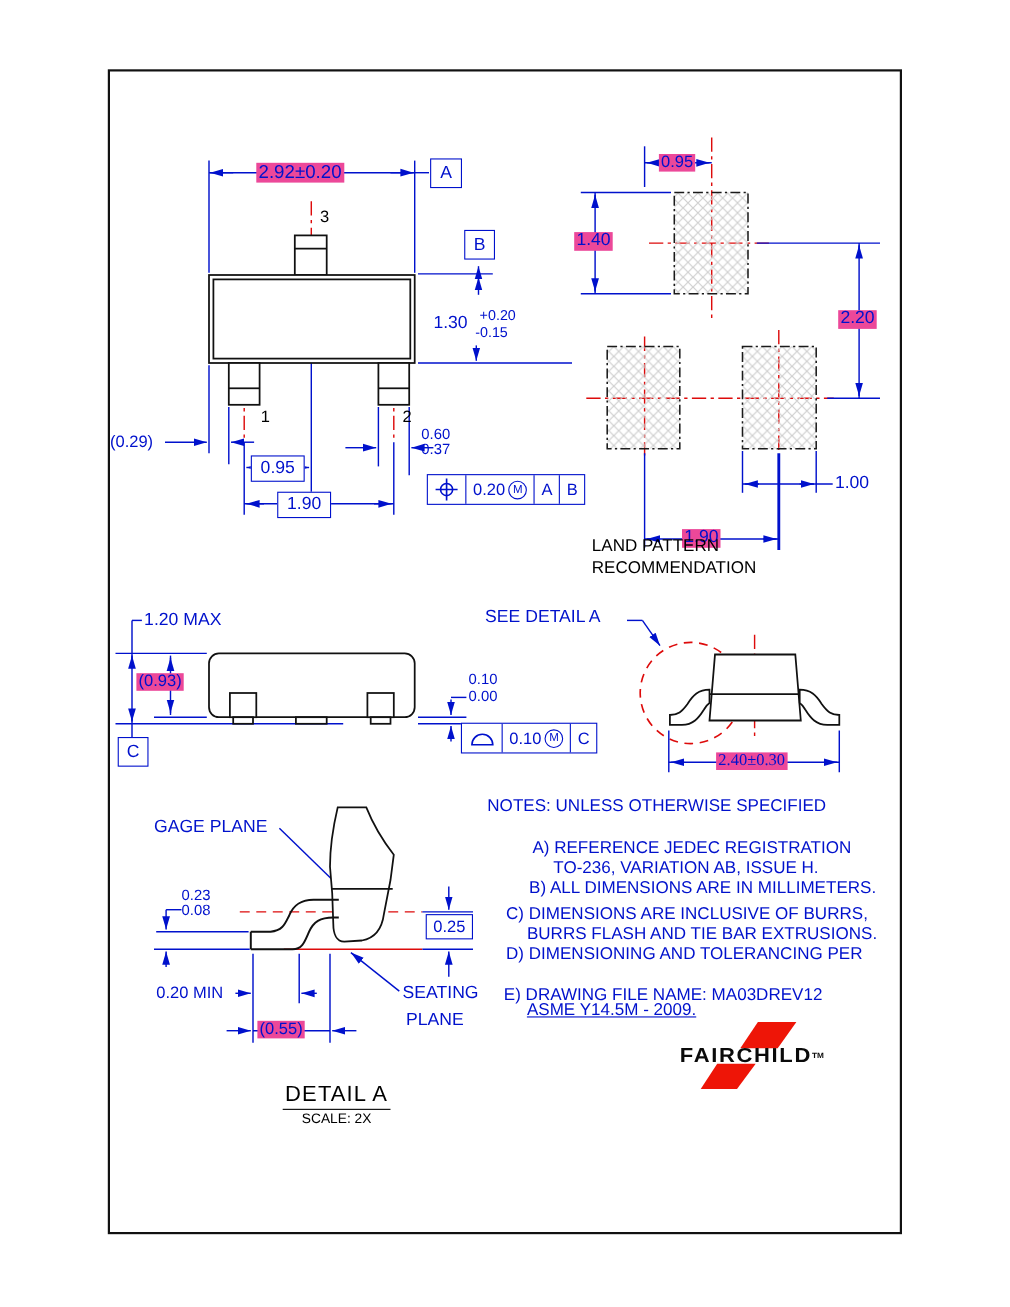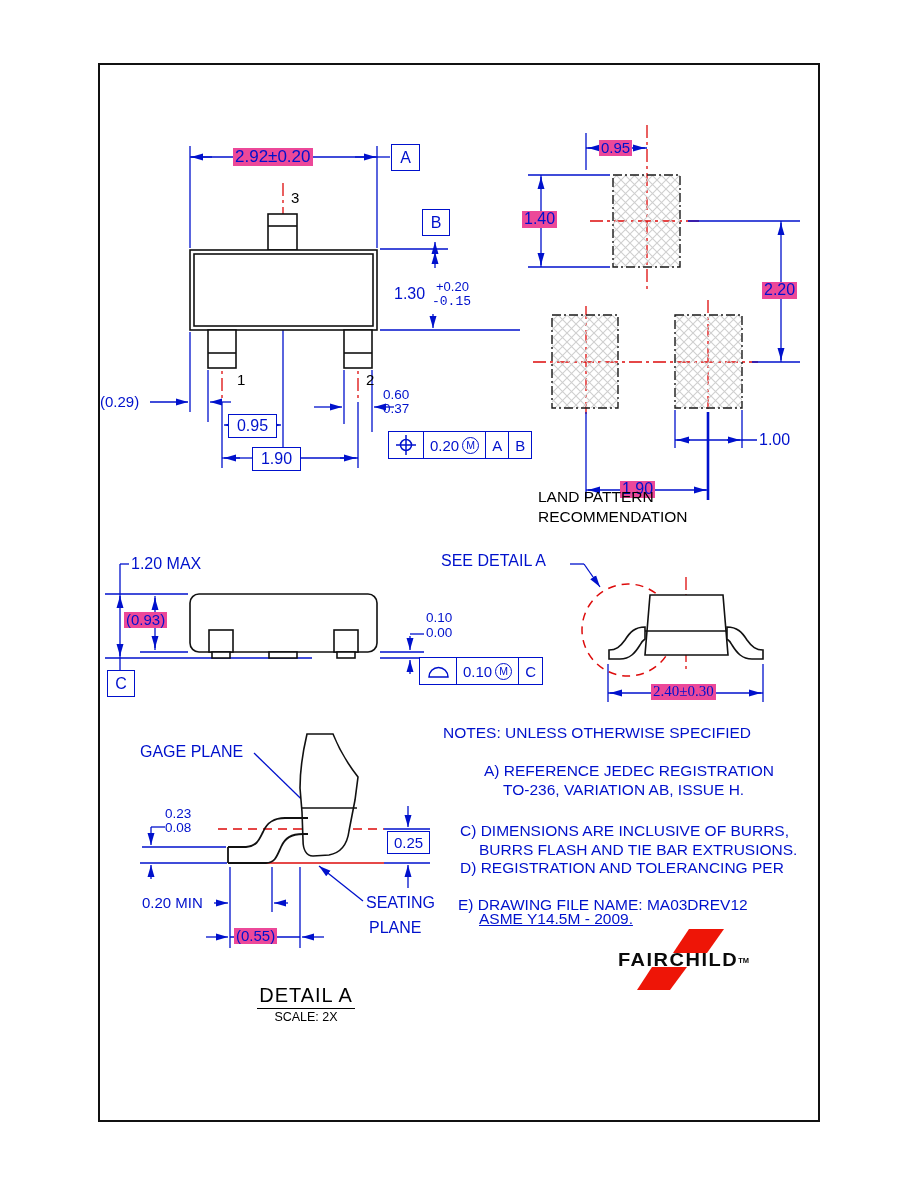--- a/index.html
+++ b/index.html
@@ -213,21 +213,21 @@
   </svg>
 
   <span class="t bgw" style="left:233px;top:148px;font-size:17px;">2.92±0.20</span>
   <div class="bx" style="left:391px;top:144px;width:27px;height:25px;">A</div>
   <div class="bx" style="left:422px;top:209px;width:26px;height:25px;">B</div>
   <span class="t blk" style="left:291px;top:190px;font-size:15px;">3</span>
   <span class="t blk" style="left:237px;top:372px;font-size:15px;">1</span>
   <span class="t blk" style="left:366px;top:372px;font-size:15px;">2</span>
   <span class="t" style="left:394px;top:286px;">1.30</span>
   <span class="t sm" style="left:436px;top:280px;">+0.20</span>
-  <span class="t sm" style="left:432px;top:295px;font-family:Liberation Mono, monospace;">-0.15</span>
+  <span class="t sm" style="left:432px;top:295px;">-0.15</span>
   <span class="t" style="left:100px;top:394px;font-size:15px;">(0.29)</span>
   <div class="bx" style="left:228px;top:414px;width:47px;height:22px;">0.95</div>
   <div class="bx" style="left:252px;top:447px;width:47px;height:22px;">1.90</div>
   <span class="t xs" style="left:383px;top:388px;">0.60</span>
   <span class="t xs" style="left:383px;top:402px;">0.37</span>
 
   <div class="fcf" style="left:388px;top:431px;height:26px;">
     <span class="cell">
       <svg width="22" height="22" viewBox="0 0 22 22">
           <g stroke="#0011cc" stroke-width="1.5" fill="none">
@@ -273,23 +273,24 @@
       </span>
     <span class="cell">C</span>
   </div>
 
   <span class="t" style="left:441px;top:553px;">SEE DETAIL A</span>
   <span class="t bgw" style="left:651px;top:684px;font-size:15px;font-family:Liberation Serif, serif;">2.40±0.30</span>
 
   <span class="note" style="left:443px;top:724px;">NOTES: UNLESS OTHERWISE SPECIFIED</span>
   <span class="note" style="left:484px;top:762px;">A)  REFERENCE JEDEC REGISTRATION</span>
   <span class="note" style="left:503px;top:781px;">TO-236, VARIATION AB, ISSUE H.</span>
+  <span class="note" style="left:481px;top:799px;">B)  ALL DIMENSIONS ARE IN MILLIMETERS.</span>
   <span class="note" style="left:460px;top:822px;">C)  DIMENSIONS ARE INCLUSIVE OF BURRS,</span>
   <span class="note" style="left:479px;top:841px;">BURRS FLASH AND TIE BAR EXTRUSIONS.</span>
-  <span class="note" style="left:460px;top:859px;">D)  REGISTRATION AND TOLERANCING PER</span>
+  <span class="note" style="left:460px;top:859px;">D)  DIMENSIONING AND TOLERANCING PER</span>
   <span class="note" style="left:479px;top:910px;text-decoration:underline;">ASME Y14.5M - 2009.</span>
   <span class="note" style="left:458px;top:896px;">E)  DRAWING FILE NAME: MA03DREV12</span>
 
   <span class="t" style="left:140px;top:744px;">GAGE PLANE</span>
   <span class="t xs" style="left:165px;top:807px;">0.23</span>
   <span class="t xs" style="left:165px;top:821px;">0.08</span>
   <div class="bx" style="left:387px;top:831px;width:41px;height:21px;font-size:15px;">0.25</div>
   <span class="t" style="left:142px;top:895px;font-size:15px;">0.20 MIN</span>
   <span class="t bgw" style="left:234px;top:928px;font-size:15px;">(0.55)</span>
   <span class="t" style="left:366px;top:895px;">SEATING</span>

